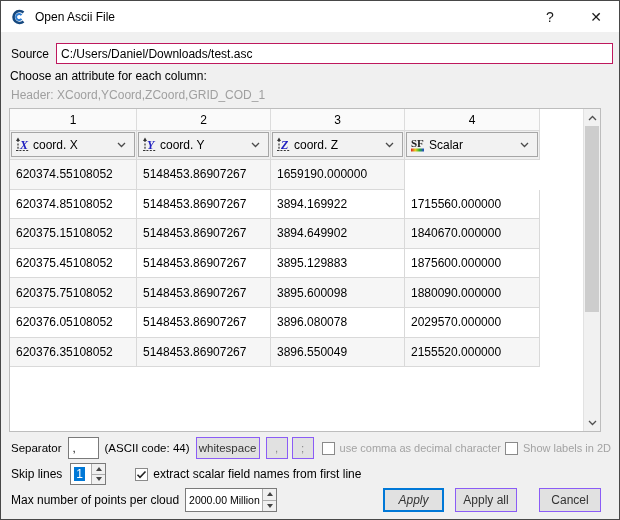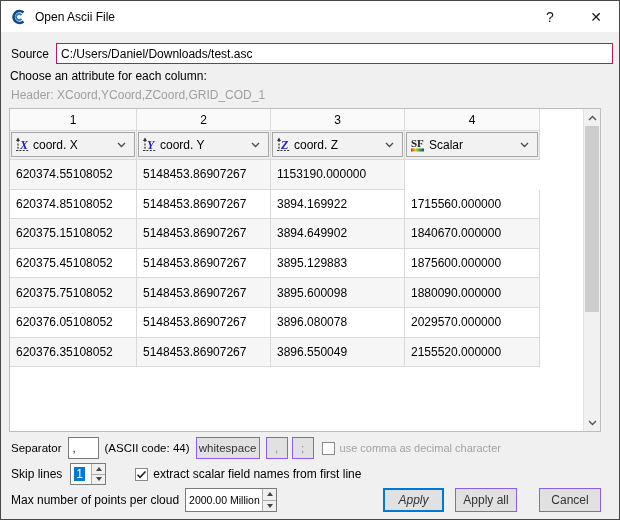--- a/index.html
+++ b/index.html
@@ -174,21 +174,21 @@
                 <polyline points="1,1 4.5,4.5 8,1" fill="none" stroke="#4a4a4a" stroke-width="1.3"></polyline>
               </svg>
           </div>
         </div>
         <div class="combo-filler"></div>
       </div>
       <div class="rows" id="rows">
           <div class="grid-row data-row odd">
             <div class="cell">620374.55108052</div>
             <div class="cell">5148453.86907267</div>
-            <div class="cell">1153190.000000</div>
+            <div class="cell">1659190.000000</div>
             <div class="cell filler"></div>
           </div>
           <div class="grid-row data-row even">
             <div class="cell">620374.85108052</div>
             <div class="cell">5148453.86907267</div>
             <div class="cell">3894.169922</div>
             <div class="cell">1715560.000000</div>
             <div class="cell filler"></div>
           </div>
           <div class="grid-row data-row odd">
@@ -247,20 +247,24 @@
     <span>Separator</span>
     <div class="sep-input">,</div>
     <span class="ascii-label">(ASCII code: 44)</span>
     <div class="btn ws-btn">whitespace</div>
     <div class="btn sym-btn comma-btn">,</div>
     <div class="btn sym-btn semi-btn">;</div>
     <div class="checkbox cb-disabled cb1">
       <div class="cb-box"></div>
       <span class="cb-label">use comma as decimal character</span>
     </div>
+    <div class="checkbox cb-disabled cb2">
+      <div class="cb-box"></div>
+      <span class="cb-label">Show labels in 2D</span>
+    </div>
   </div>
 
   <div class="row-flex skip-row">
     <span>Skip lines</span>
     <div class="spin skip-spin">
       <div class="spin-val">
           <span class="sel">1</span>
         </div>
       <div class="spin-btns">
         <div class="spin-btn up">

